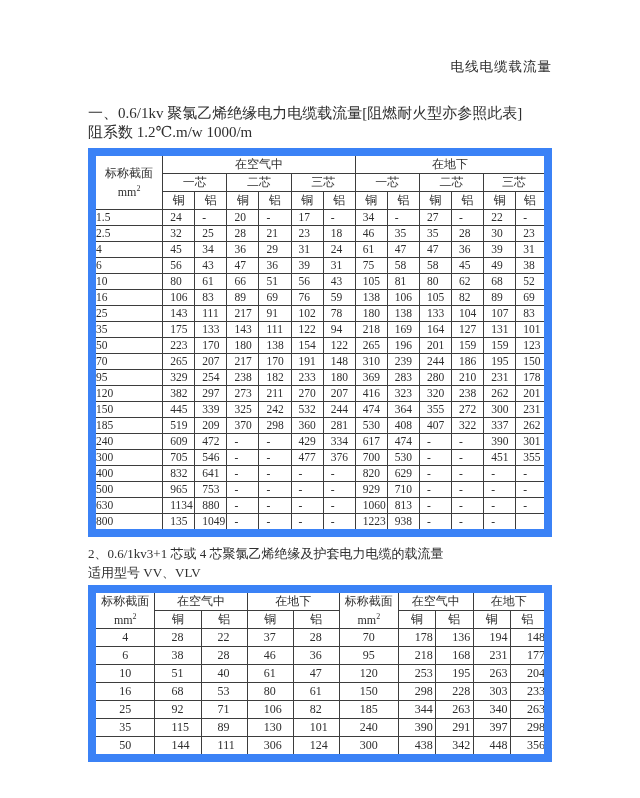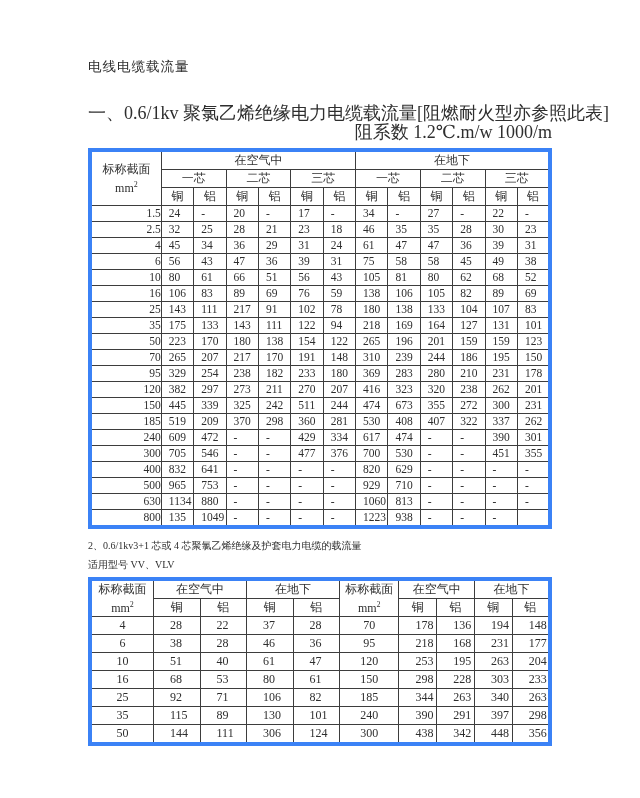--- a/index.html
+++ b/index.html
@@ -6,54 +6,54 @@
   body {
     width:640px; height:798px;
     background:#ffffff;
     font-family:"Liberation Serif","DejaVu Serif",serif;
     color:#2e2e2e;
     overflow:hidden;
   }
   .page { padding:58px 88px 0 88px; }
 
   .doc-title {
-    text-align:left;
+    text-align:right;
     font-size:13.5px;
     font-weight:normal;
     letter-spacing:1px;
     margin:0 0 28px 0;
   }
 
-  .para { font-size:18px; line-height:19px;text-align:right; }
+  .para { font-size:15px; line-height:19px; }
   .para .line { white-space:nowrap; }
 
   table {
     width:100%;
     border-collapse:collapse;
     table-layout:fixed;
-    border:4px solid #3b82f6;
+    border:8px solid #3b82f6;
   }
   th, td {
     border:1px solid #3d3d3d;
     font-weight:normal;
     padding:0;
     overflow:hidden;
     white-space:nowrap;
   }
 
   
   .t1 { margin-top:6px; font-size:11.5px; }
   .t1 th { height:17px; text-align:center; font-size:12px; }
   .t1 td { height:15px; line-height:15px; text-align:left; padding-left:7px; }
-  .t1 td.size { text-align:right; padding-left:0; }
+  .t1 td.size { text-align:left; padding-left:0; }
   .corner-cell { text-align:center; font-size:12px; line-height:16px; }
   .corner-cell sup { font-size:8px; }
 
   
-  .para2 { margin-top:8px; font-size:10px; line-height:18.5px; }
+  .para2 { margin-top:8px; font-size:13px; line-height:18.5px; }
 
   
   .t2 { margin-top:3px; font-size:12px; }
   .t2 th { height:15px; text-align:center; }
   .t2 td { height:17px; line-height:17px; text-align:left; padding-left:16px; }
   .t2 td.size { text-align:center; padding-left:0; }
 </style>
 </head>
 <body>
 
@@ -294,24 +294,24 @@
           <td>238</td>
           <td>262</td>
           <td>201</td>
         </tr>
         <tr>
           <td class="size">150</td>
           <td>445</td>
           <td>339</td>
           <td>325</td>
           <td>242</td>
-          <td>511</td>
+          <td>532</td>
           <td>244</td>
           <td>474</td>
-          <td>673</td>
+          <td>364</td>
           <td>355</td>
           <td>272</td>
           <td>300</td>
           <td>231</td>
         </tr>
         <tr>
           <td class="size">185</td>
           <td>519</td>
           <td>209</td>
           <td>370</td>

